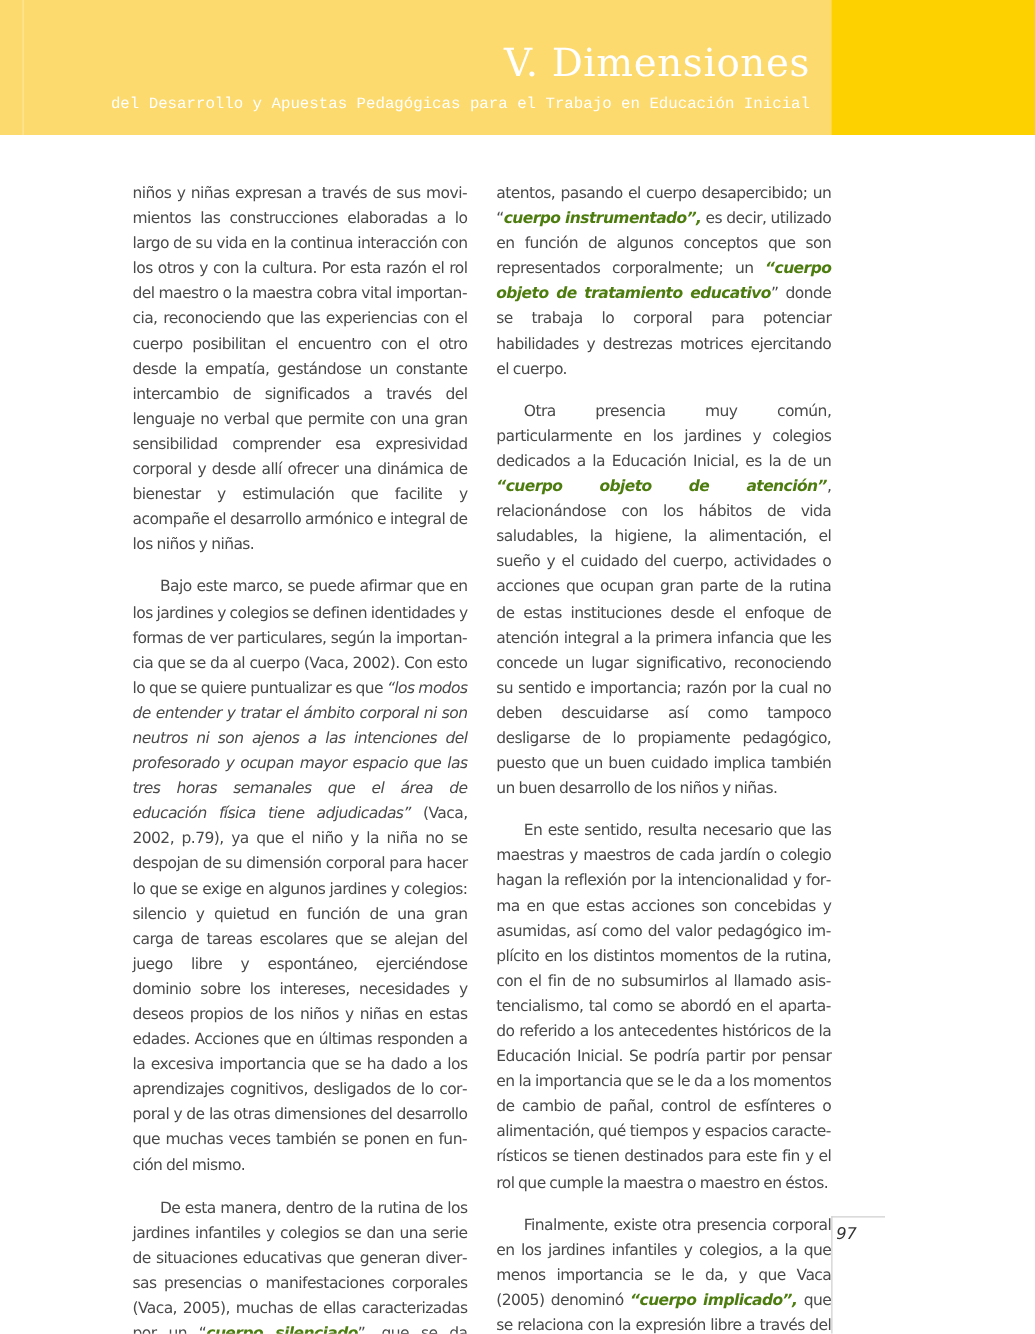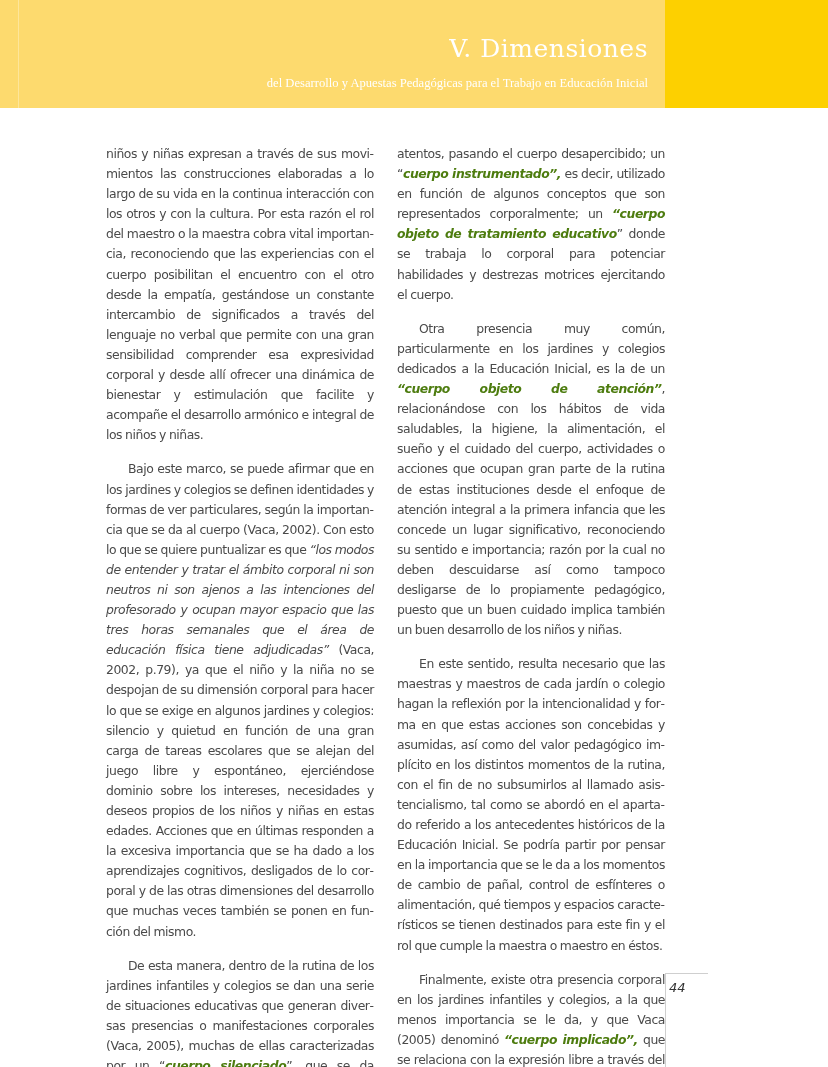--- a/index.html
+++ b/index.html
@@ -16,26 +16,26 @@
     position: absolute; left: 18px; top: 0; width: 1px; height: 108px;
     background: #FEE69A;
   }
   .header-block {
     position: absolute; left: 665px; top: 0; width: 163px; height: 108px;
     background: #FDD000;
   }
   .header-title {
     position: absolute; right: 180px; top: 36px;
     font-family: "DejaVu Serif", "Liberation Serif", serif;
-    font-size: 25px; color: #ffffff; letter-spacing: 0.5px;
+    font-size: 31px; color: #ffffff; letter-spacing: 0.5px;
     white-space: nowrap; line-height: 1;
   }
   .header-subtitle {
     position: absolute; right: 180px; top: 77px;
-    font-family: Liberation Serif, serif;
+    font-family: Liberation Mono, monospace;
     font-size: 12.6px; color: #ffffff; white-space: nowrap; line-height: 1;
   }
   .col {
     position: absolute; top: 144px; width: 268px;
     font-size: 12.4px; line-height: 20.1px; color: #4a4a4a;
     text-align: justify; hyphens: manual;
     font-family: "DejaVu Sans", sans-serif;
     letter-spacing: -0.45px; word-spacing: -0.5px;
   }
   .col-left { left: 106px; }
@@ -76,13 +76,13 @@
 
 <div class="col col-right">
   <p class="first-right"><span>atentos, pasando el cuerpo desapercibido; un “</span><strong class="term">cuerpo instrumentado”,</strong><span> es decir, utilizado en función de algunos conceptos que son repre­sentados corporalmente; un </span><strong class="term">“cuerpo objeto de tratamiento educativo</strong><span>” donde se trabaja lo corporal para potenciar habilidades y destrezas motrices ejercitando el cuerpo.</span></p>
   <p class="indent"><span>Otra presencia muy común, particularmen­te en los jardines y colegios dedicados a la Educación Inicial, es la de un </span><strong class="term">“cuerpo objeto de atención”</strong><span>, relacionándose con los hábitos de vida saludables, la higiene, la alimentación, el sueño y el cuidado del cuerpo, actividades o acciones que ocupan gran parte de la rutina de estas instituciones desde el enfoque de aten­ción integral a la primera infancia que les con­cede un lugar significativo, reconociendo su sentido e importancia; razón por la cual no de­ben descuidarse así como tampoco desligarse de lo propiamente pedagógico, puesto que un buen cuidado implica también un buen desa­rrollo de los niños y niñas.</span></p>
   <p class="indent"><span>En este sentido, resulta necesario que las maestras y maestros de cada jardín o colegio hagan la reflexión por la intencionalidad y for­ma en que estas acciones son concebidas y asumidas, así como del valor pedagógico im­plícito en los distintos momentos de la rutina, con el fin de no subsumirlos al llamado asis­tencialismo, tal como se abordó en el aparta­do referido a los antecedentes históricos de la Educación Inicial. Se podría partir por pensar en la importancia que se le da a los momen­tos de cambio de pañal, control de esfínteres o alimentación, qué tiempos y espacios caracte­rísticos se tienen destinados para este fin y el rol que cumple la maestra o maestro en éstos.</span></p>
   <p class="indent"><span>Finalmente, existe otra presencia corporal en los jardines infantiles y colegios, a la que menos importancia se le da, y que Vaca (2005) denominó </span><strong class="term">“cuerpo implicado”,</strong><span> que se relacio­na con la expresión libre a través del cuerpo y la satisfacción de necesidades de exploración características en estas edades, donde el jue­</span></p>
 </div>
 
 <div class="footer-rule-h"></div>
 <div class="footer-rule-v"></div>
-<div class="page-number">44</div>
+<div class="page-number">97</div>
 
 </body></html>

